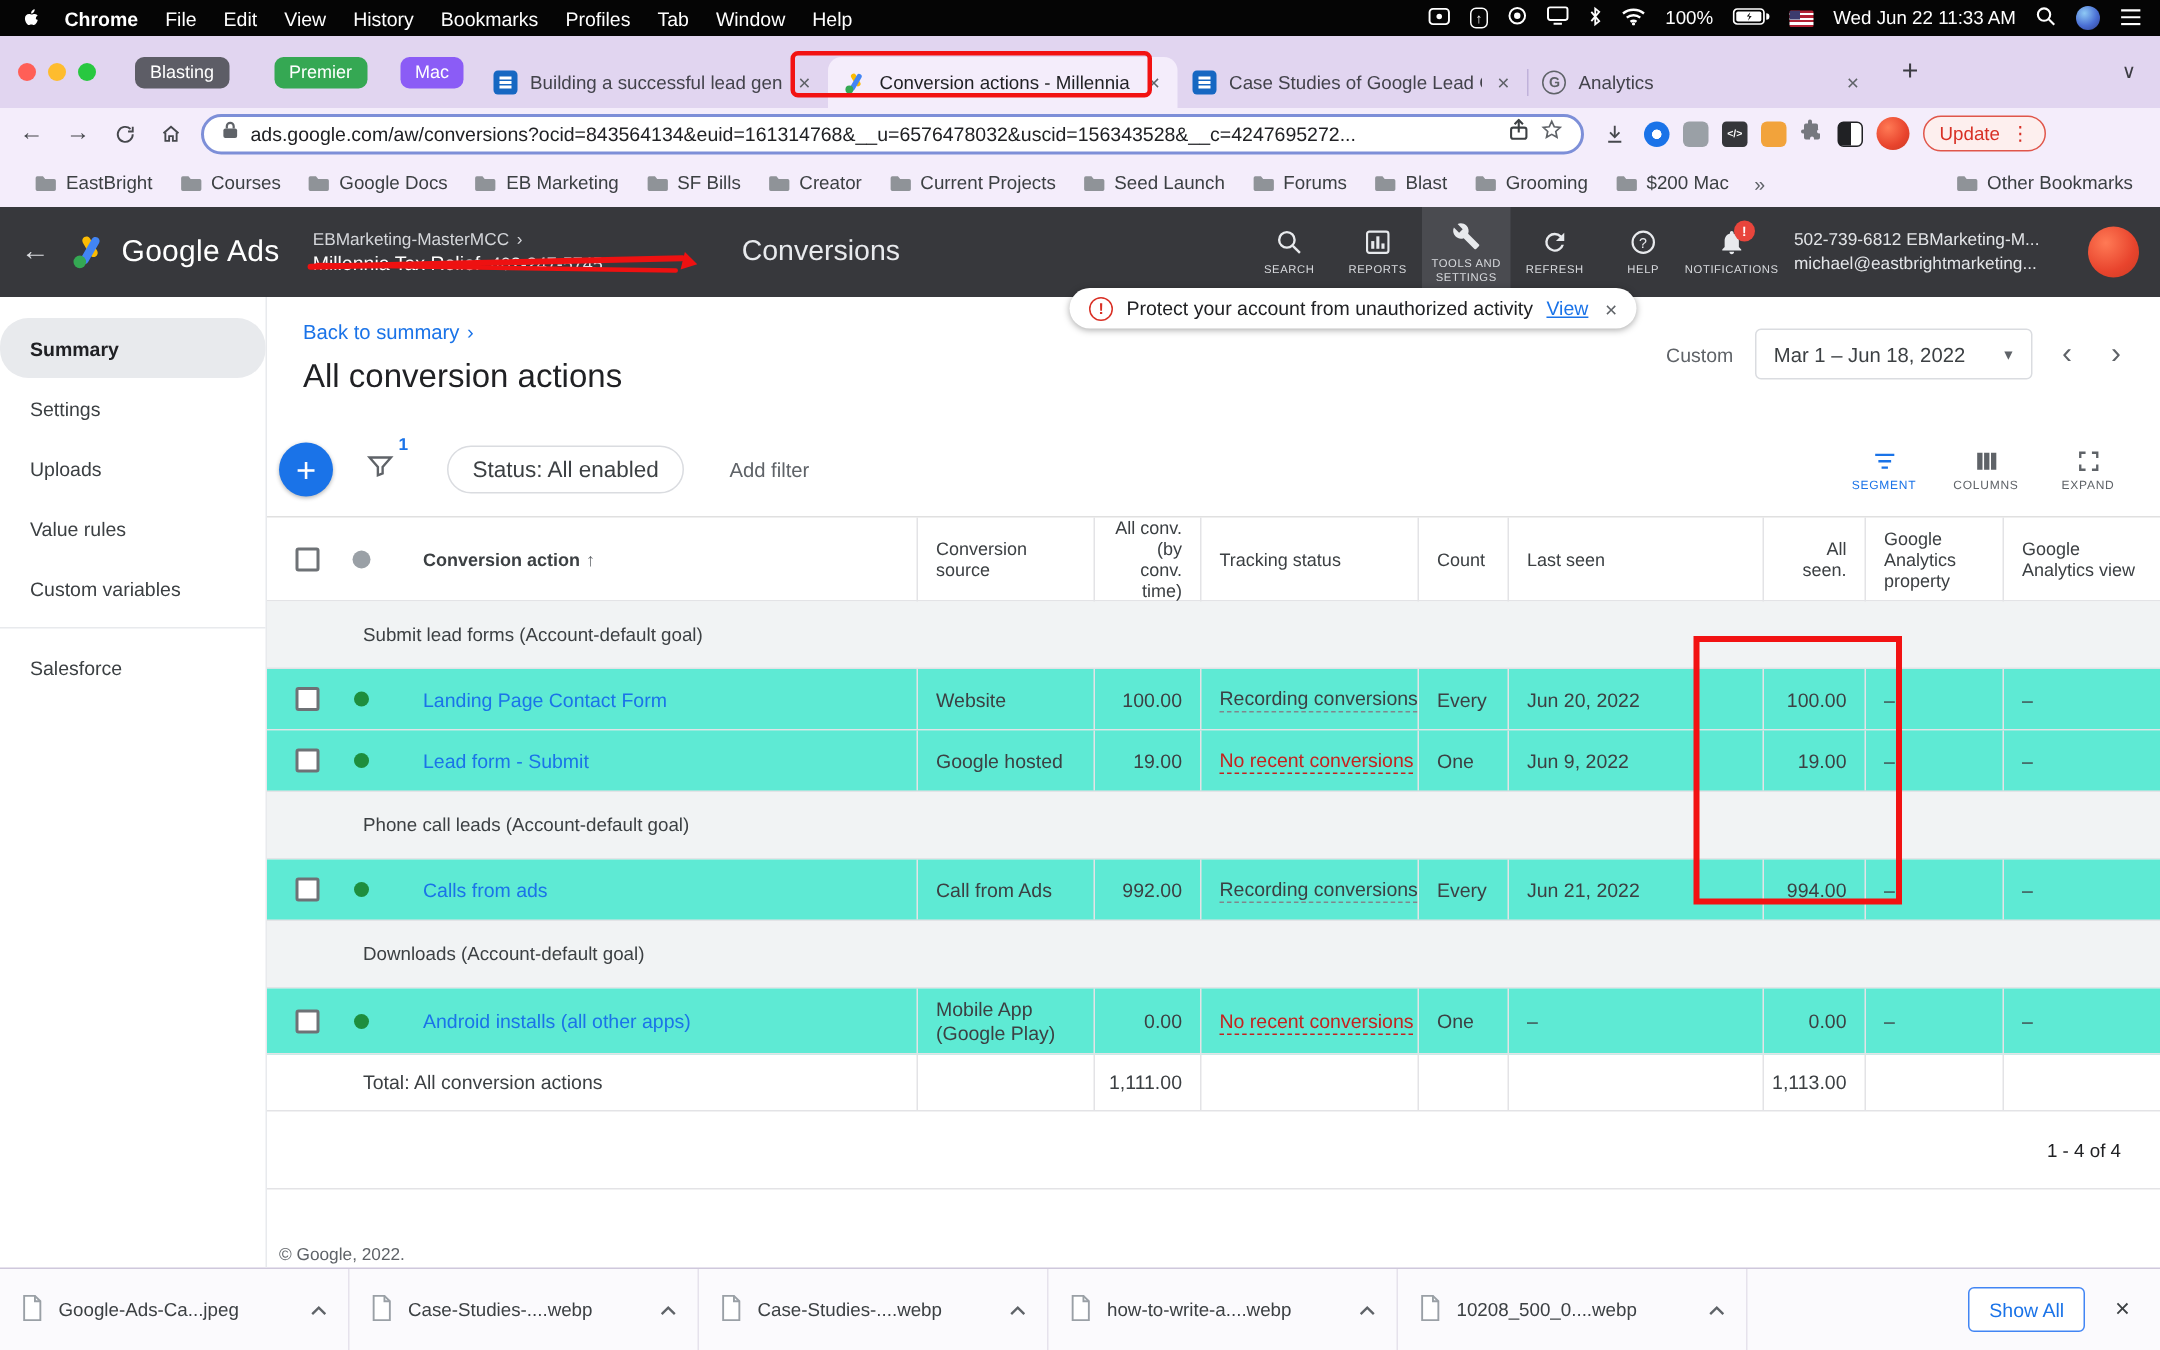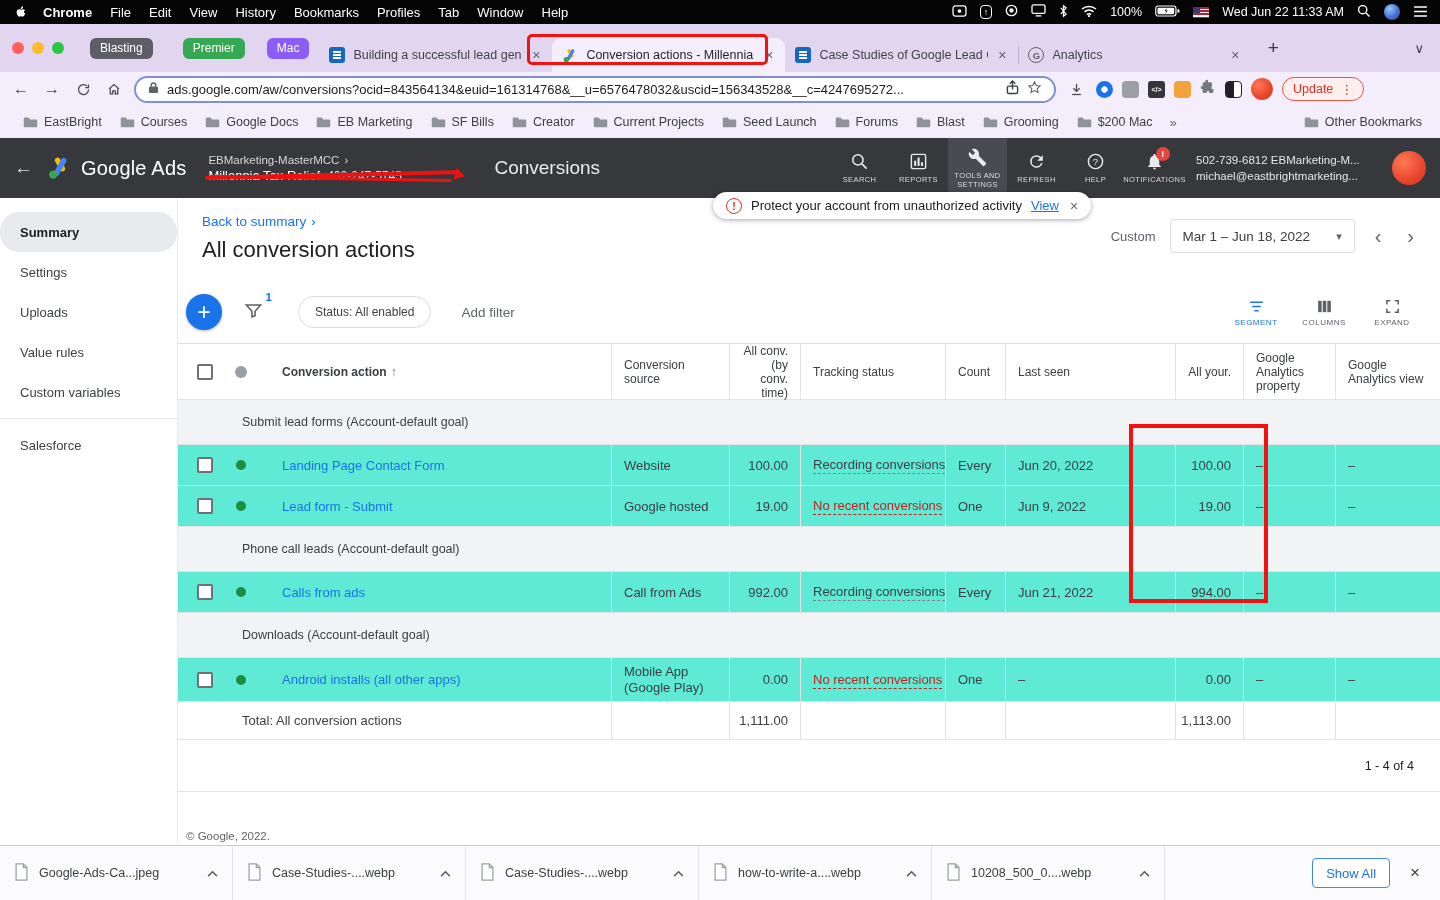--- a/index.html
+++ b/index.html
@@ -101,21 +101,21 @@
   .daterow { position:absolute; top:21px; right:20px; display:flex; align-items:center; gap:14px; }
   .custom-label { font-size:13px; color:#5f6368; }
   .datepill { height:34px; border:1px solid #dadce0; border-radius:4px; background:#fff; display:flex; align-items:center; gap:26px; padding:0 12px; font-size:13.5px; color:#3c4043; }
   .datepill .caret { color:#5f6368; font-size:11px; }
   .dchev { color:#5f6368; font-size:20px; padding:0 6px; }
 
   .filterrow { margin-top:20px; height:58px; display:flex; align-items:center; padding:0 18px 0 8px; }
   .fab { width:36px; height:36px; border-radius:50%; background:#1a73e8; color:#fff; font-size:23px; display:flex; align-items:center; justify-content:center; box-shadow:0 1px 3px rgba(0,0,0,.3); }
   .funnel { margin-left:22px; position:relative; width:24px; }
   .funnel .fcount { position:absolute; top:-10px; right:-4px; color:#1a73e8; font-size:11.5px; font-weight:bold; }
-  .statuschip { margin-left:30px; height:32px; border:1px solid #dadce0; border-radius:16px; display:flex; align-items:center; padding:0 16px; font-size:12px; color:#3c4043; background:#fff; }
+  .statuschip { margin-left:30px; height:32px; border:1px solid #dadce0; border-radius:16px; display:flex; align-items:center; padding:0 16px; font-size:15px; color:#3c4043; background:#fff; }
   .addfilter { margin-left:30px; font-size:13.5px; color:#5f6368;text-align:center; }
   .viewtools { margin-left:auto; display:flex; gap:8px; }
   .vtool { width:60px; display:flex; flex-direction:column; align-items:center; gap:3px; font-size:8px; letter-spacing:.5px; color:#5f6368; }
   .vtool.blue { color:#1a73e8; }
 
   
   .ctable { margin-top:2px; border-top:1px solid #e0e0e0; font-size:13px; }
   .trow { display:grid; grid-template-columns:40px 46px 347px 118px 71px 145px 60px 170px 68px 92px 105px; border-bottom:1px solid #e3e3e6; align-items:stretch; }
   .trow > div { padding:0 12px; display:flex; align-items:center; min-width:0; }
   .trow .b { border-left:1px solid #e3e3e6; }
@@ -549,21 +549,21 @@
             </div>
           <div class="c-name">
               <b>Conversion action</b>
               <span class="sortarrow">↑</span>
             </div>
           <div class="b">Conversion source</div>
           <div class="b num">All conv. (by conv. time)</div>
           <div class="b">Tracking status</div>
           <div class="b">Count</div>
           <div class="b">Last seen</div>
-          <div class="b num">All your.</div>
+          <div class="b num">All seen.</div>
           <div class="b">Google Analytics property</div>
           <div class="b">Google Analytics view</div>
         </div>
 
         <div class="trow tgroup">
           <div class="glabel">Submit lead forms (Account-default goal)</div>
         </div>
 
         <div class="trow tdata">
           <div class="c-check">

